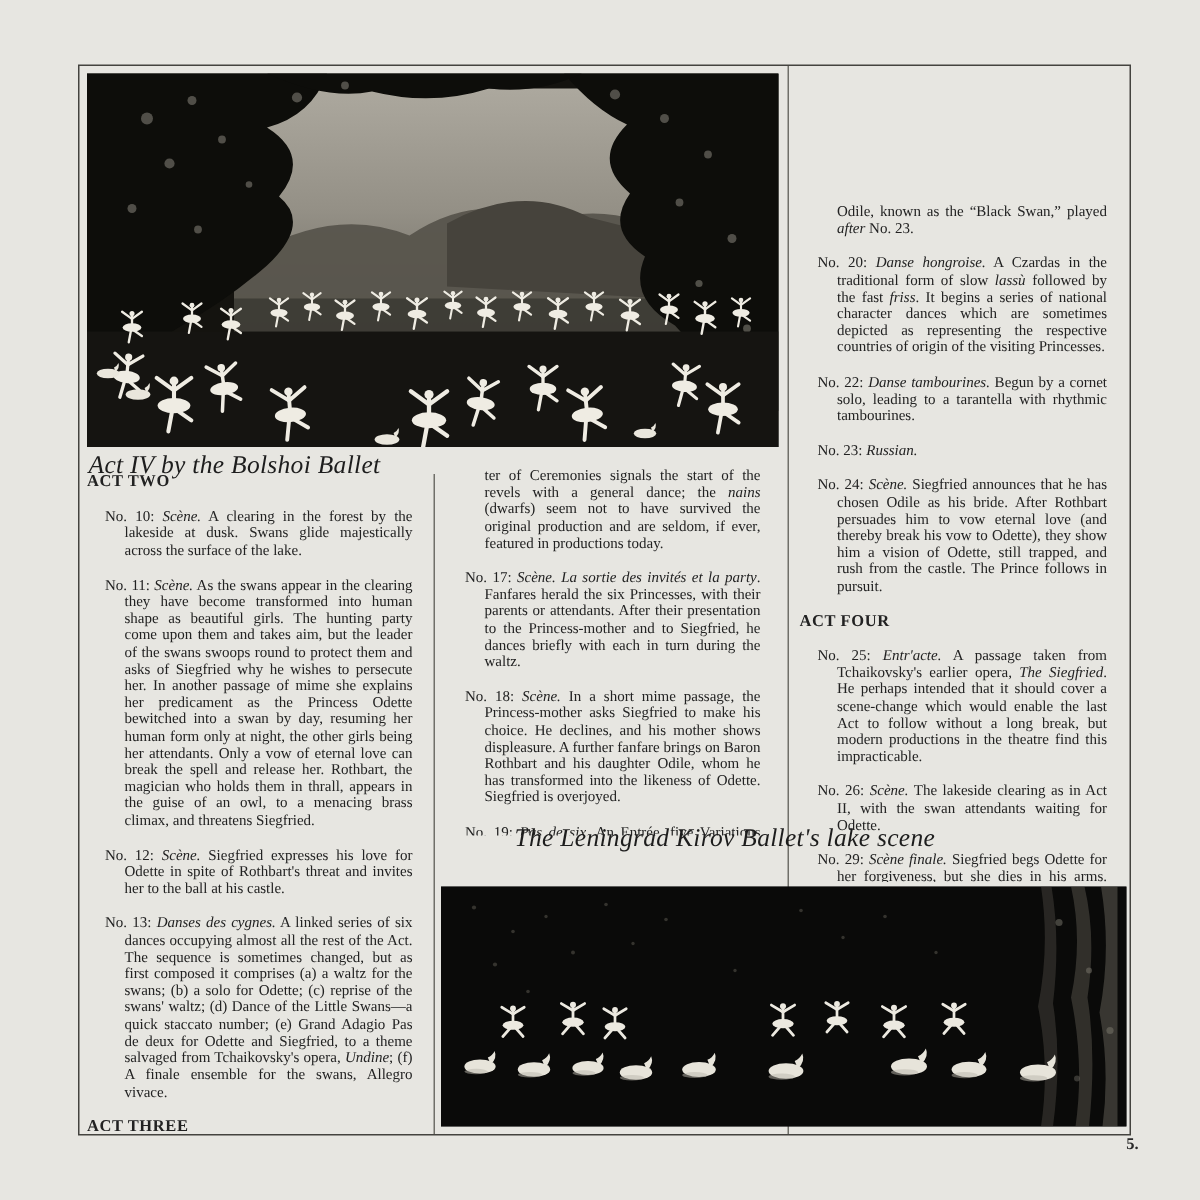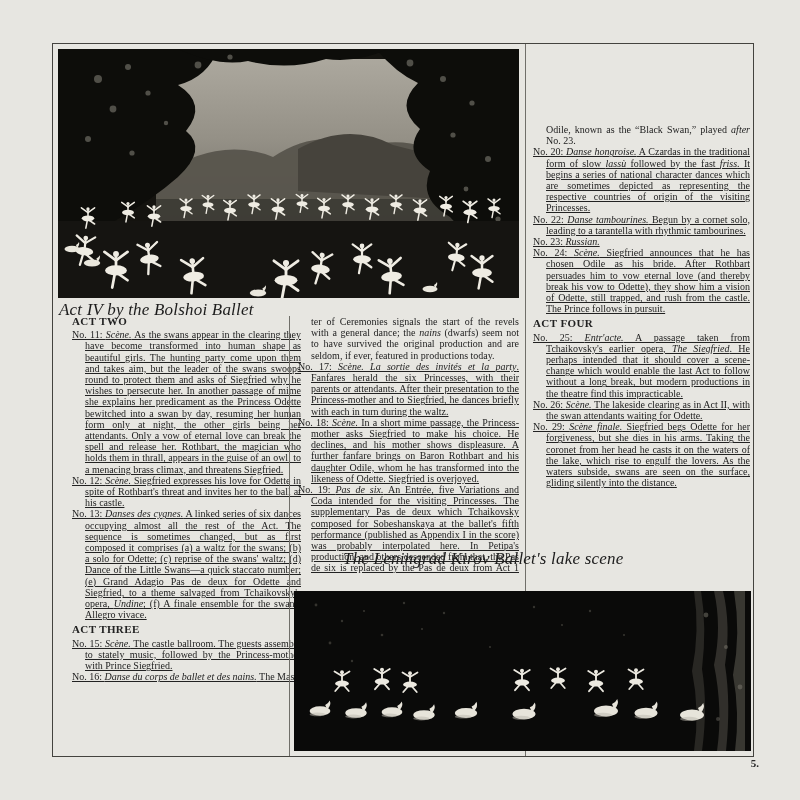--- a/index.html
+++ b/index.html
@@ -8,25 +8,25 @@
   #frame{position:absolute;left:52px;top:43px;width:700px;height:712px;
     border:1.5px solid #44433f;box-sizing:content-box;}
   .photo{position:absolute;display:block;background:#111;}
   #photo-top{left:5px;top:5px;width:461px;height:249px;}
   #photo-bottom{left:241px;top:547px;width:457px;height:160px;}
   .photo svg{display:block;width:100%;height:100%;}
   .caption{position:absolute;font-style:italic;font-size:17px;letter-spacing:.2px;color:#1d1d1d;white-space:nowrap;}
   #caption-top{left:6px;top:256px;}
   #caption-bottom{left:245px;top:505px;margin-left:45px;}
   .col{position:absolute;font-size:10px;line-height:11.2px;text-align:justify;overflow:hidden;}
-  #col-left{left:19px;top:272px;width:229px;height:438px;}
-  #col-middle{left:245px;top:272px;width:221px;height:257px;}
+  #col-left{left:5px;top:272px;width:229px;height:438px;}
+  #col-middle{left:245px;top:256px;width:221px;height:257px;}
   #col-right{left:480px;top:80px;width:217px;height:464px;}
-  .col p{margin:0;}
-  .col p.entry{padding-left:13px;text-indent:-13px;text-decoration:underline;}
+  .col p{margin:12px;}
+  .col p.entry{padding-left:13px;text-indent:-13px;}
   .col p.cont{padding-left:13px;}
   .col p.heading{font-weight:bold;font-size:11px;letter-spacing:.4px;margin:4px 0 2px 0;text-align:left;}
   .col p.heading:first-child{margin-top:0;}
   .vrule{position:absolute;width:1px;background:#706f69;}
   #vrule-1{left:236px;top:272px;height:440px;}
   #vrule-2{left:472px;top:0;height:712px;}
   #page-number{position:absolute;left:735px;top:757px;width:24px;text-align:right;
     font-size:11px;font-weight:bold;color:#2a2a2a;}
 </style>
 </head>
@@ -120,20 +120,21 @@
           <use href="#swan" transform="translate(200,244) scale(1.1)"></use>
           <use href="#swan" transform="translate(372,240)"></use>
         </g>
       </svg>
     </div>
 
     <div class="caption" id="caption-top">Act IV by the Bolshoi Ballet</div>
 
     <div class="col" id="col-left">
         <p class="heading">ACT TWO</p>
+        <p class="entry">No. 10: <i>Scène.</i> A clearing in the forest by the lakeside at dusk. Swans glide majestically across the surface of the lake.</p>
         <p class="entry">No. 11: <i>Scène.</i> As the swans appear in the clearing they have become transformed into human shape as beautiful girls. The hunting party come upon them and takes aim, but the leader of the swans swoops round to protect them and asks of Siegfried why he wishes to persecute her. In another passage of mime she explains her predicament as the Princess Odette bewitched into a swan by day, resuming her human form only at night, the other girls being her attendants. Only a vow of eternal love can break the spell and release her. Rothbart, the magician who holds them in thrall, appears in the guise of an owl, to a menacing brass climax, and threatens Siegfried.</p>
         <p class="entry">No. 12: <i>Scène.</i> Siegfried expresses his love for Odette in spite of Rothbart's threat and invites her to the ball at his castle.</p>
         <p class="entry">No. 13: <i>Danses des cygnes.</i> A linked series of six dances occupying almost all the rest of the Act. The sequence is sometimes changed, but as first composed it comprises (a) a waltz for the swans; (b) a solo for Odette; (c) reprise of the swans' waltz; (d) Dance of the Little Swans—a quick staccato number; (e) Grand Adagio Pas de deux for Odette and Siegfried, to a theme salvaged from Tchaikovsky's opera, <i>Undine</i>; (f) A finale ensemble for the swans, Allegro vivace.</p>
         <p class="heading">ACT THREE</p>
         <p class="entry">No. 15: <i>Scène.</i> The castle ballroom. The guests assemble to stately music, followed by the Princess-mother with Prince Siegfried.</p>
         <p class="entry">No. 16: <i>Danse du corps de ballet et des nains.</i> The Mas-</p>
       </div>
     <div class="vrule" id="vrule-1"></div>
     <div class="col" id="col-middle">
         <p class="cont">ter of Ceremonies signals the start of the revels with a general dance; the <i>nains</i> (dwarfs) seem not to have survived the original production and are seldom, if ever, featured in productions today.</p>

